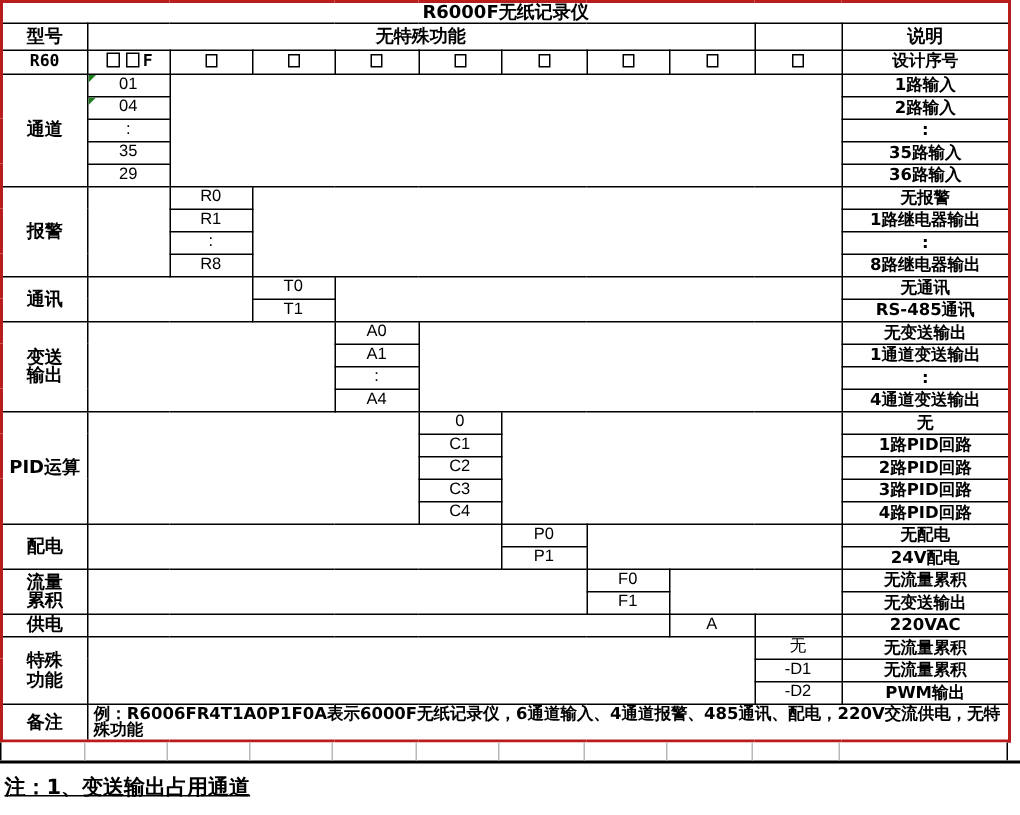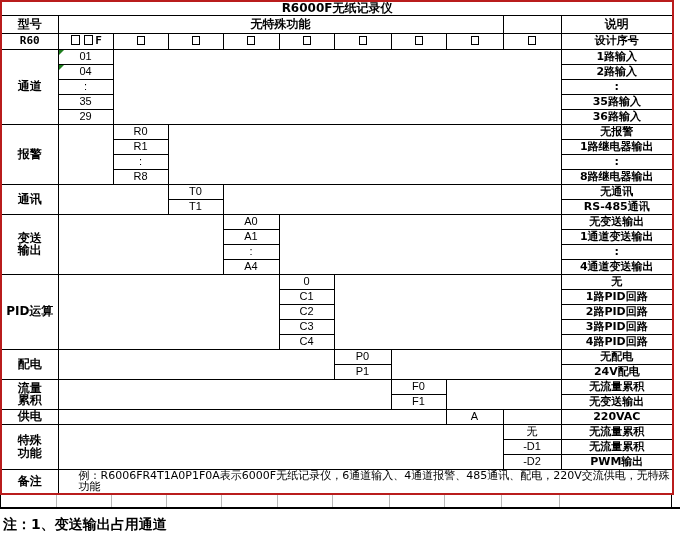--- a/index.html
+++ b/index.html
@@ -10,36 +10,36 @@
        overflow:hidden; font-size:11px; color:#000; line-height:1.05; }
   .r-title td { height:13px; font-weight:bold; font-size:12px; }
   .r-head  td { height:18px; font-weight:bold; font-size:12px; }
   .r-code  td { height:16px;margin-left:22px; }
   tr.body td { height:15px; }
   td.cat  { font-weight:bold; white-space:pre-line; font-size:12px; }
   td.code { font-family:Liberation Sans, sans-serif; font-size:11px; position:relative; }
   td.desc { font-weight:bold; font-size:11px; }
   td.base { font-family:"DejaVu Sans Mono", monospace; font-weight:bold; }
   td.blank { background:#fff; }
-  td.remark-text { text-align:left; padding-left:20px; font-size:11px; font-weight:normal; }
+  td.remark-text { text-align:left; padding-left:4px; font-size:11px; font-weight:bold; }
   .sq { display:inline-block; width:9px; height:10px; border:1.5px solid #000;
         margin:0 2px; vertical-align:-1px; background:#fff; }
   .sq.small { width:8px; height:9px; margin:0 1px; }
   .fbold { font-weight:bold; font-family:"DejaVu Sans Mono", monospace; }
   .tri { position:absolute; left:0; top:0; width:0; height:0;
          border-top:5px solid #1e7d1e; border-right:5px solid transparent; }
   
   .grid-row { width:672px; height:12px; display:flex; border-left:1px solid #000;
               border-right:1px solid #000; background:#fff; }
   .grid-row span { height:100%; border-right:1px solid #b8b8b8; }
   .grid-row span:last-child { border-right:none; }
   
   .note-box { width:680px; border-top:2px solid #000; background:#fff; height:40px;
               padding:5px 0 0 3px; }
-  .note-text { font-weight:bold; font-size:14px; color:#000; }
+  .note-text { font-weight:bold; font-size:14px; color:#000;text-decoration:underline; }
 </style>
 </head>
 <body>
 
 <div class="sheet">
 <table>
   <colgroup>
     <col style="width:57px">
         <col style="width:55px">
         <col style="width:55px">

